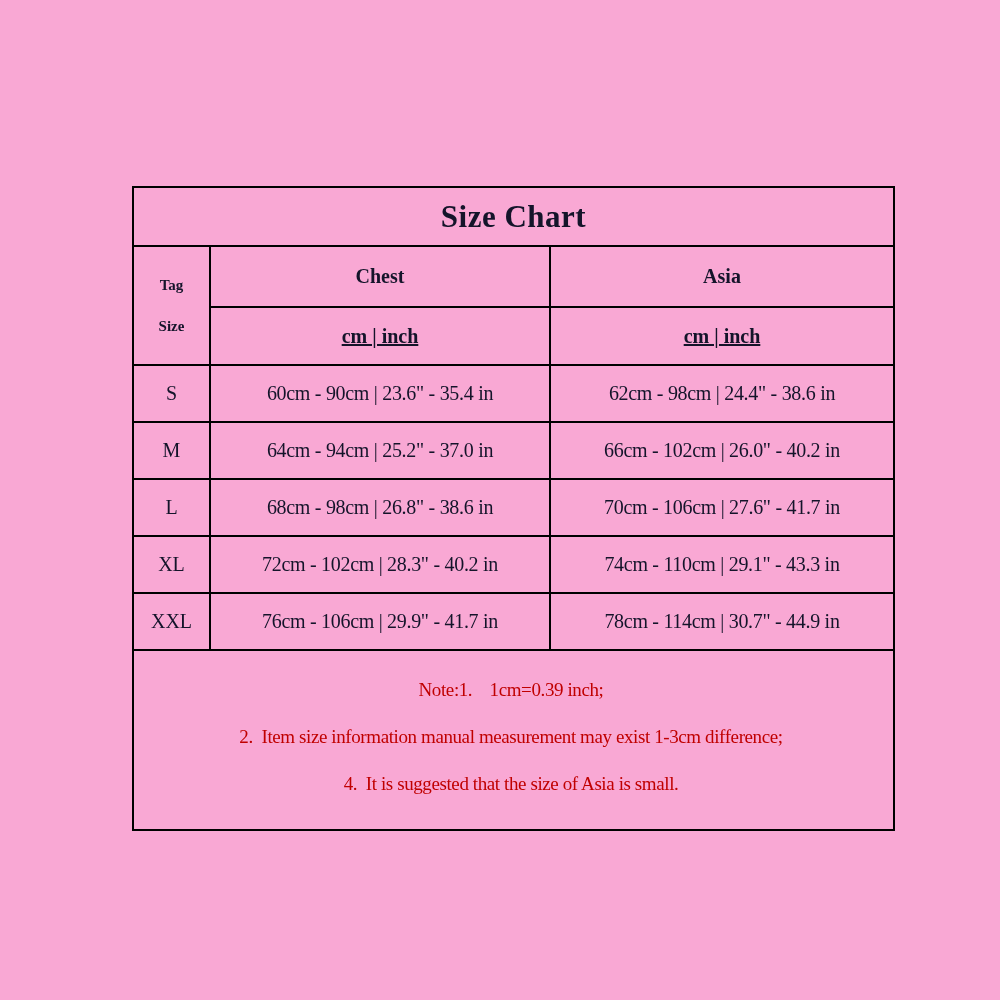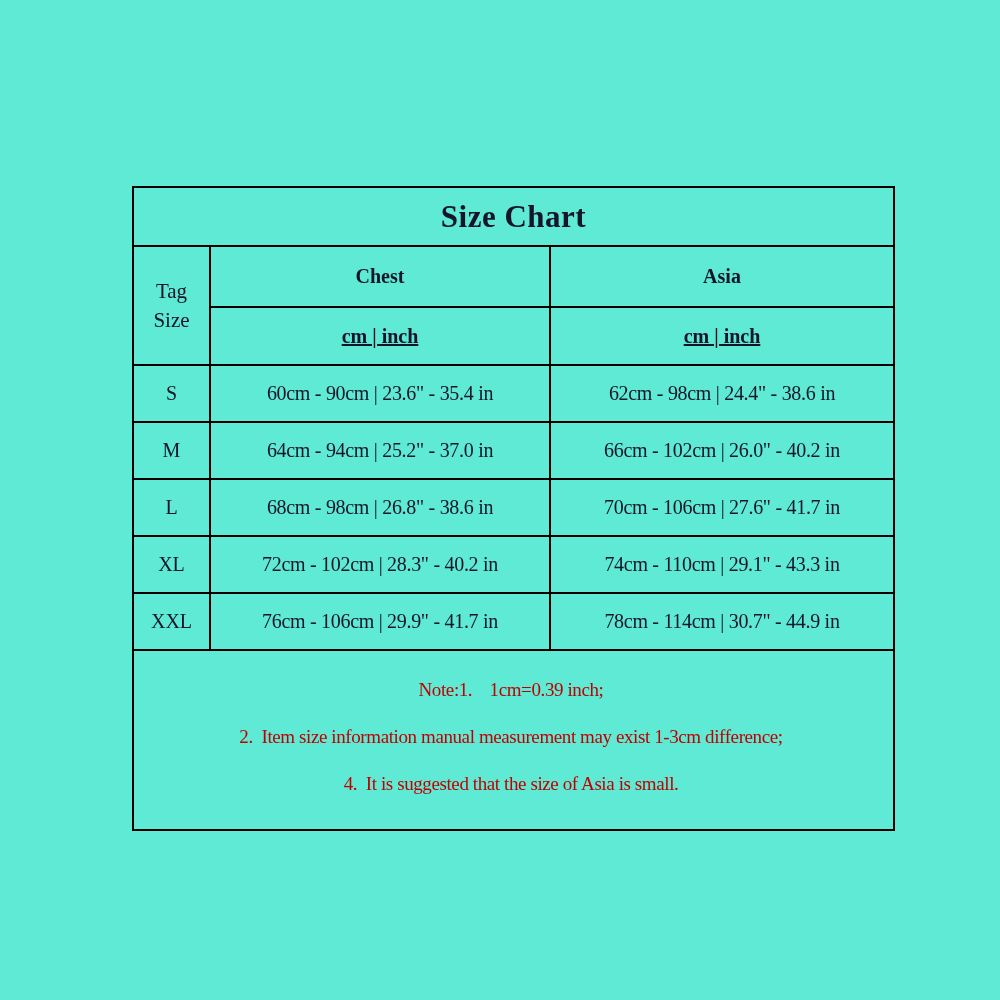--- a/index.html
+++ b/index.html
@@ -4,21 +4,21 @@
 <style>
   html, body {
     margin: 0;
     padding: 0;
     background: #ffffff;
   }
   .canvas {
     position: relative;
     width: 1000px;
     height: 1000px;
-    background: #5eead4;
+    background: #f9a8d4;
     font-family: "Liberation Serif", "DejaVu Serif", serif;
     overflow: hidden;
   }
   table.size-table {
     position: absolute;
     left: 132px;
     top: 186px;
     width: 761px;
     border-collapse: collapse;
     table-layout: fixed;
@@ -31,25 +31,25 @@
     overflow: hidden;
   }
   .title-cell {
     height: 55px;
     font-size: 31px;
     font-weight: bold;
     color: #000000;
     letter-spacing: 0.5px;
   }
   .tagsize-cell {
-    font-size: 21px;
-    font-weight: normal;
+    font-size: 15px;
+    font-weight: bold;
     color: #000000;
     white-space: pre-line;
-    line-height: 29px;
+    line-height: 41px;
   }
   .colhead-cell {
     height: 57px;
     font-size: 20px;
     font-weight: bold;
     color: #000000;
     margin-left: 48px;
   }
   .unit-cell {
     height: 54px;

